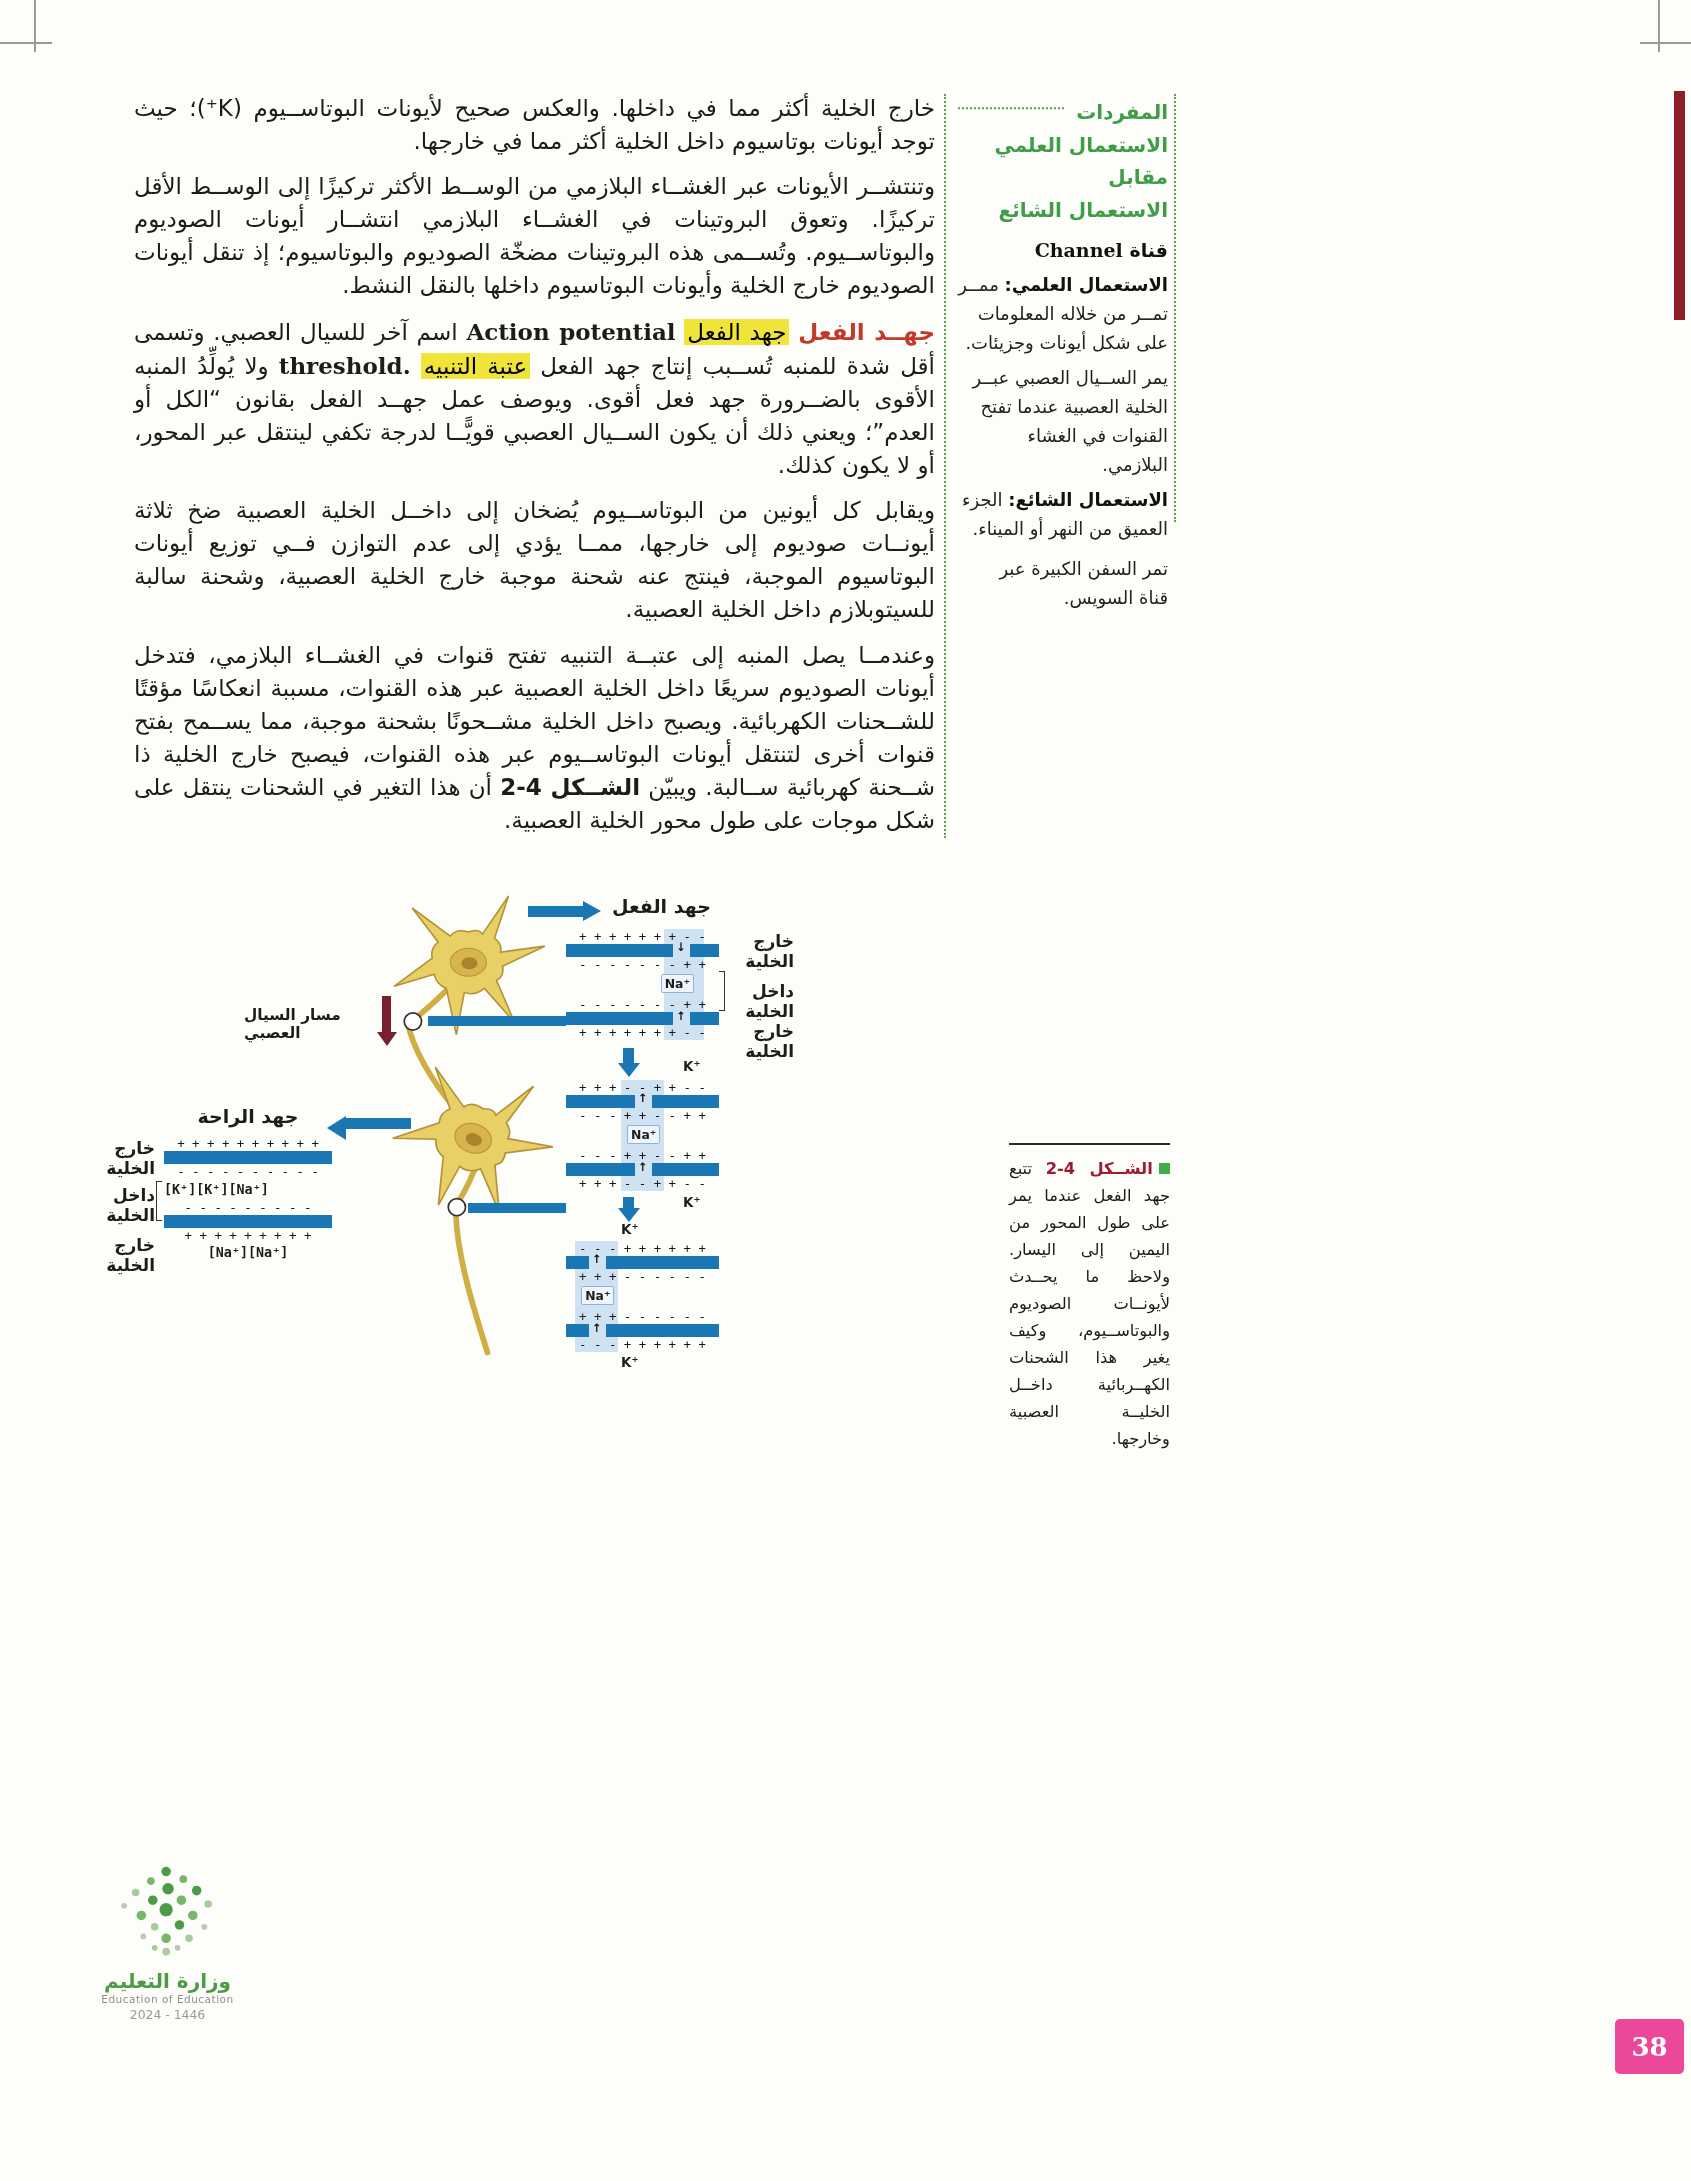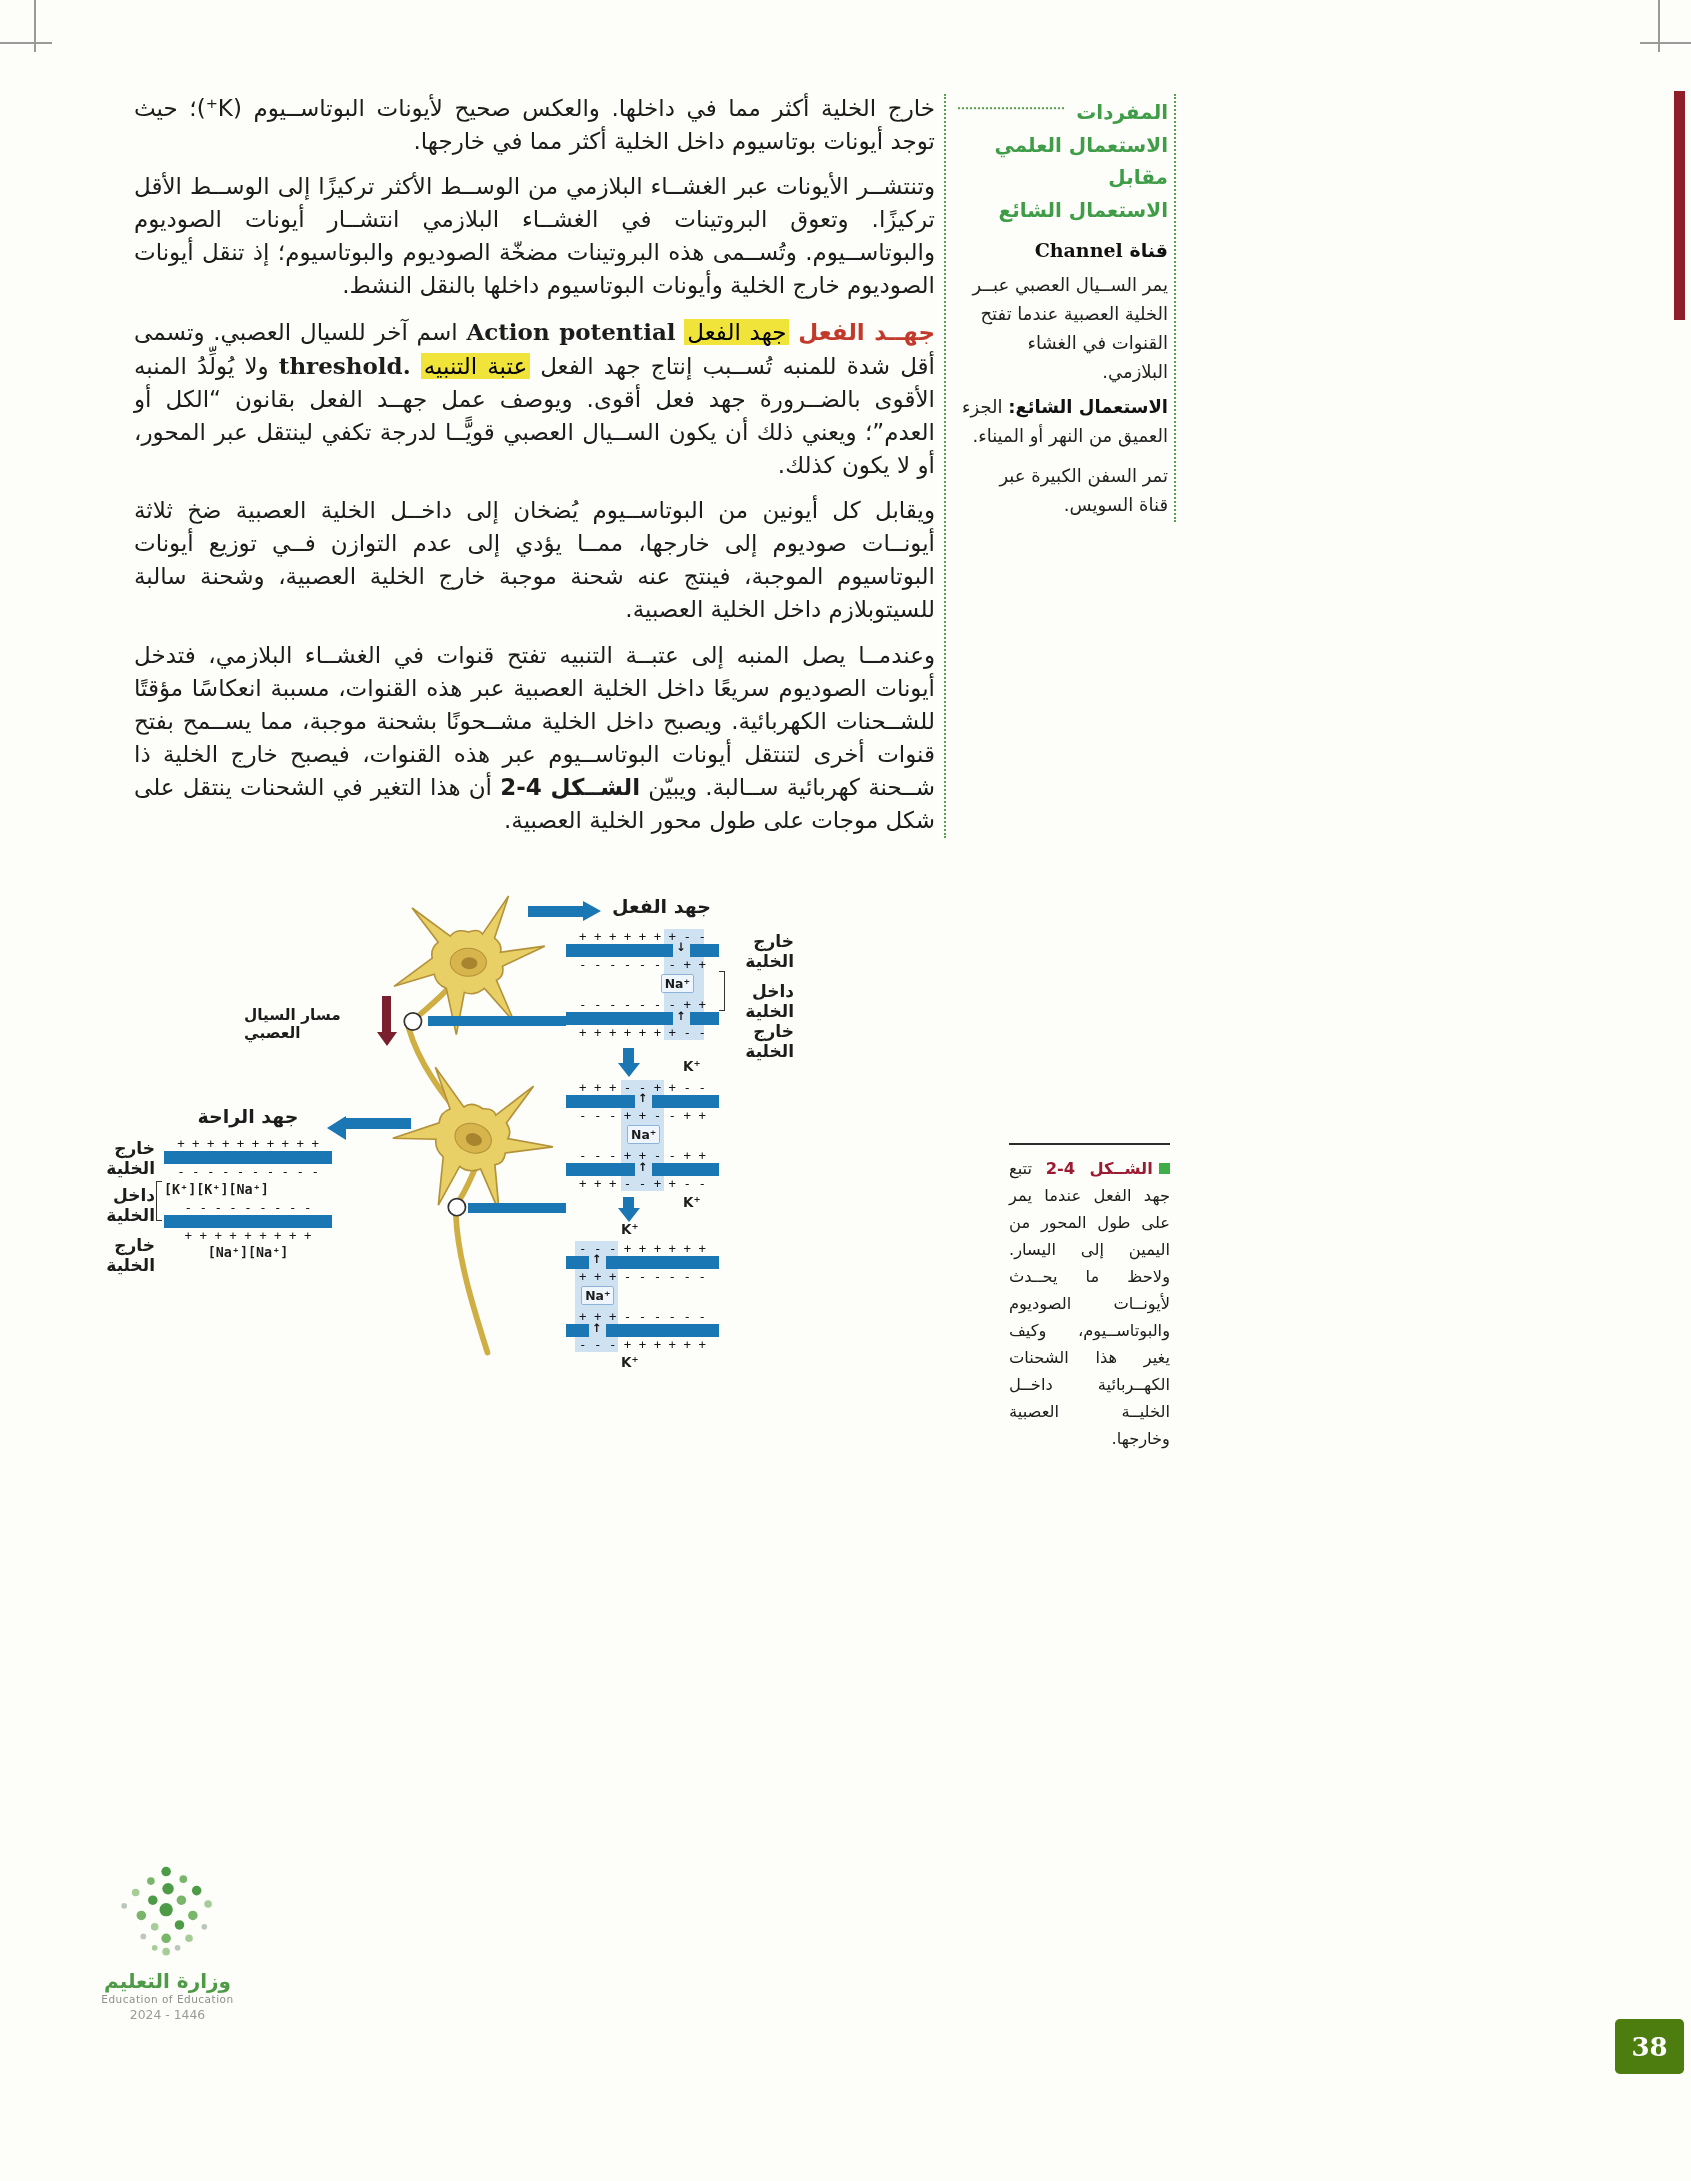--- a/index.html
+++ b/index.html
@@ -69,21 +69,21 @@
   .bluebar{position:absolute;background:#1b76b4;}
   .tri{position:absolute;width:0;height:0;}
   .tri.right{border-top:10.5px solid transparent;border-bottom:10.5px solid transparent;border-left:18px solid #1b76b4;}
   .tri.left{border-top:12.4px solid transparent;border-bottom:12.4px solid transparent;border-right:19px solid #1b76b4;}
   .tri.down{border-left:11.5px solid transparent;border-right:11.5px solid transparent;border-top:14.3px solid #1b76b4;}
   .tri.down-maroon{border-left:10.5px solid transparent;border-right:10.5px solid transparent;border-top:14.3px solid #7a1f2d;}
   .maroonbar{position:absolute;background:#7a1f2d;}
   .implabel{position:absolute;font-size:15.3px;font-weight:bold;direction:rtl;text-align:left;}
 
   
-  #pagenum{left:1615px;top:2019px;width:69px;height:55px;background:#4d7c0f;border-radius:4.8px;
+  #pagenum{left:1615px;top:2019px;width:69px;height:55px;background:#ec4899;border-radius:4.8px;
            color:#fff;font-weight:bold;font-size:26px;display:flex;align-items:center;justify-content:center;
            font-family:"DejaVu Serif",serif;}
   .moe-ar{font-weight:bold;font-size:20px;color:#4e9b47;}
   .moe-en{font-size:10.5px;color:#8f8f8f;letter-spacing:0.5px;}
   .moe-yr{font-size:12.4px;color:#9a9a9a;margin-top:1.9px;}
 </style>
 </head>
 <body>
 
 <div id="page">
@@ -119,20 +119,23 @@
   <div id="sidebar" class="abs rtl">
     <div class="vocab-row">
       <span class="green sb-head">المفردات</span>
       <span class="dotfill"></span>
     </div>
     <div class="green sb-head">الاستعمال العلمي مقابل</div>
     <div class="green sb-head">الاستعمال الشائع</div>
     <div class="sb-term">
       <span>قناة</span>
       <span class="en">Channel</span>
+    </div>
+    <div class="sb-par">
+      <b>الاستعمال العلمي:</b><span> ممــر تمــر من خلاله المعلومات على شكل أيونات وجزيئات.</span>
     </div>
     <div class="sb-par">يمر الســيال العصبي عبــر الخلية العصبية عندما تفتح القنوات في الغشاء البلازمي.</div>
     <div class="sb-par">
       <b>الاستعمال الشائع:</b><span> الجزء العميق من النهر أو الميناء.</span>
     </div>
     <div class="vocab-row">
       <span class="sb-par">تمر السفن الكبيرة عبر قناة السويس.</span>
       <span class="dotfill"></span>
     </div>
   </div>

